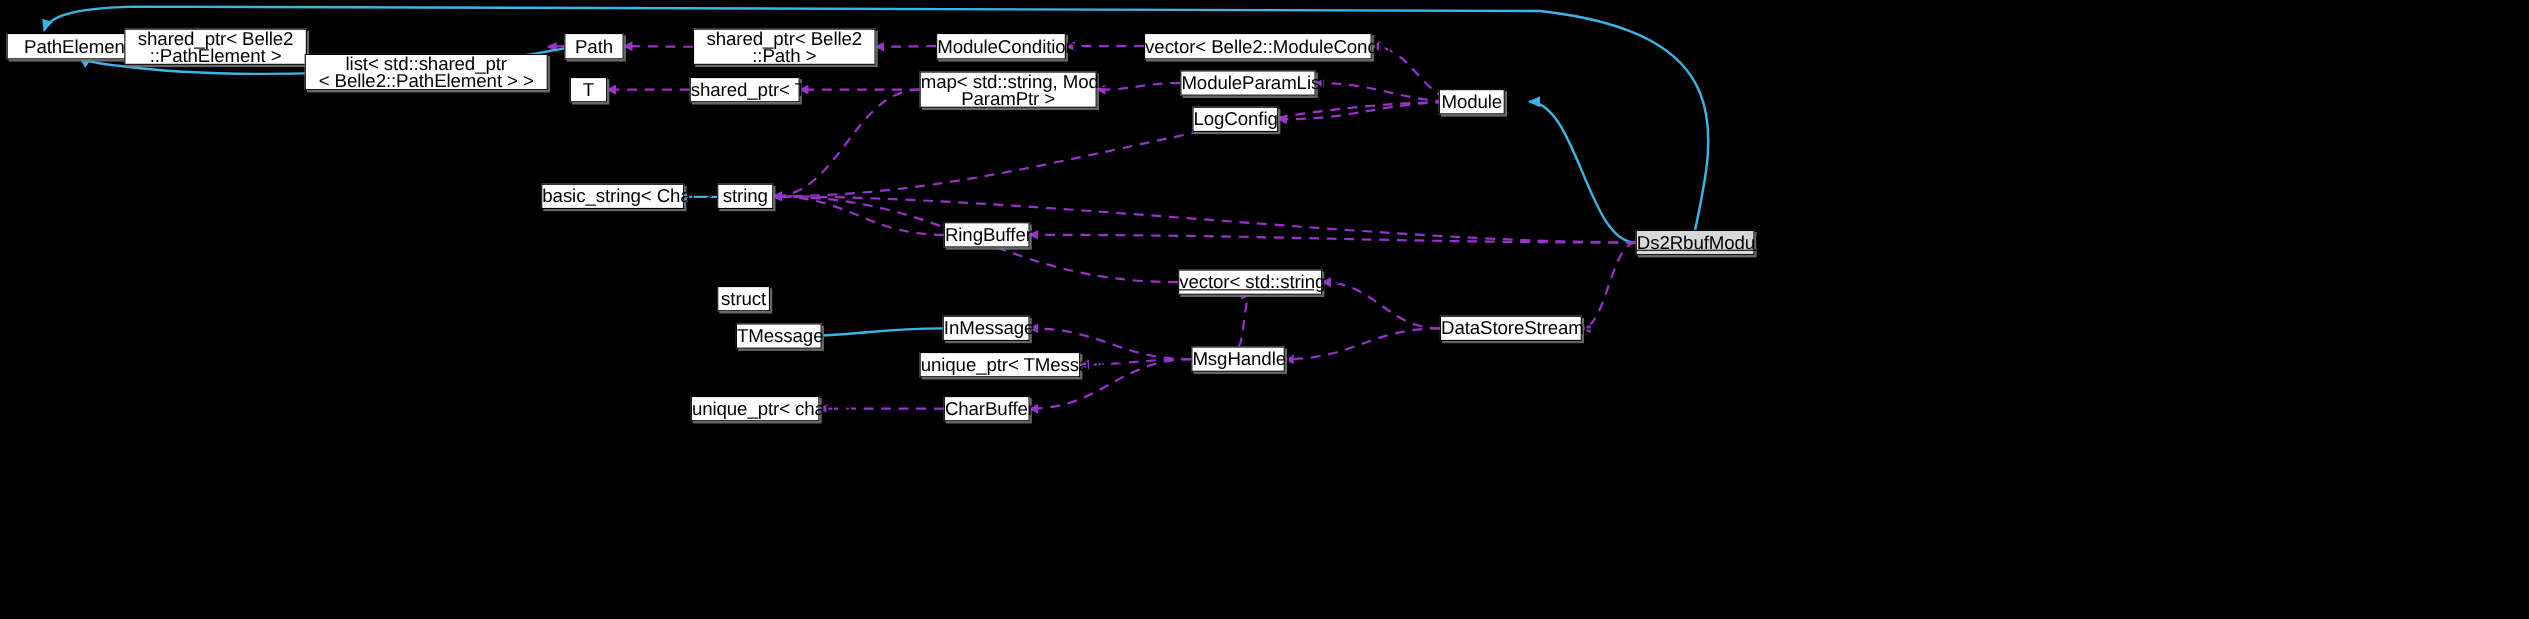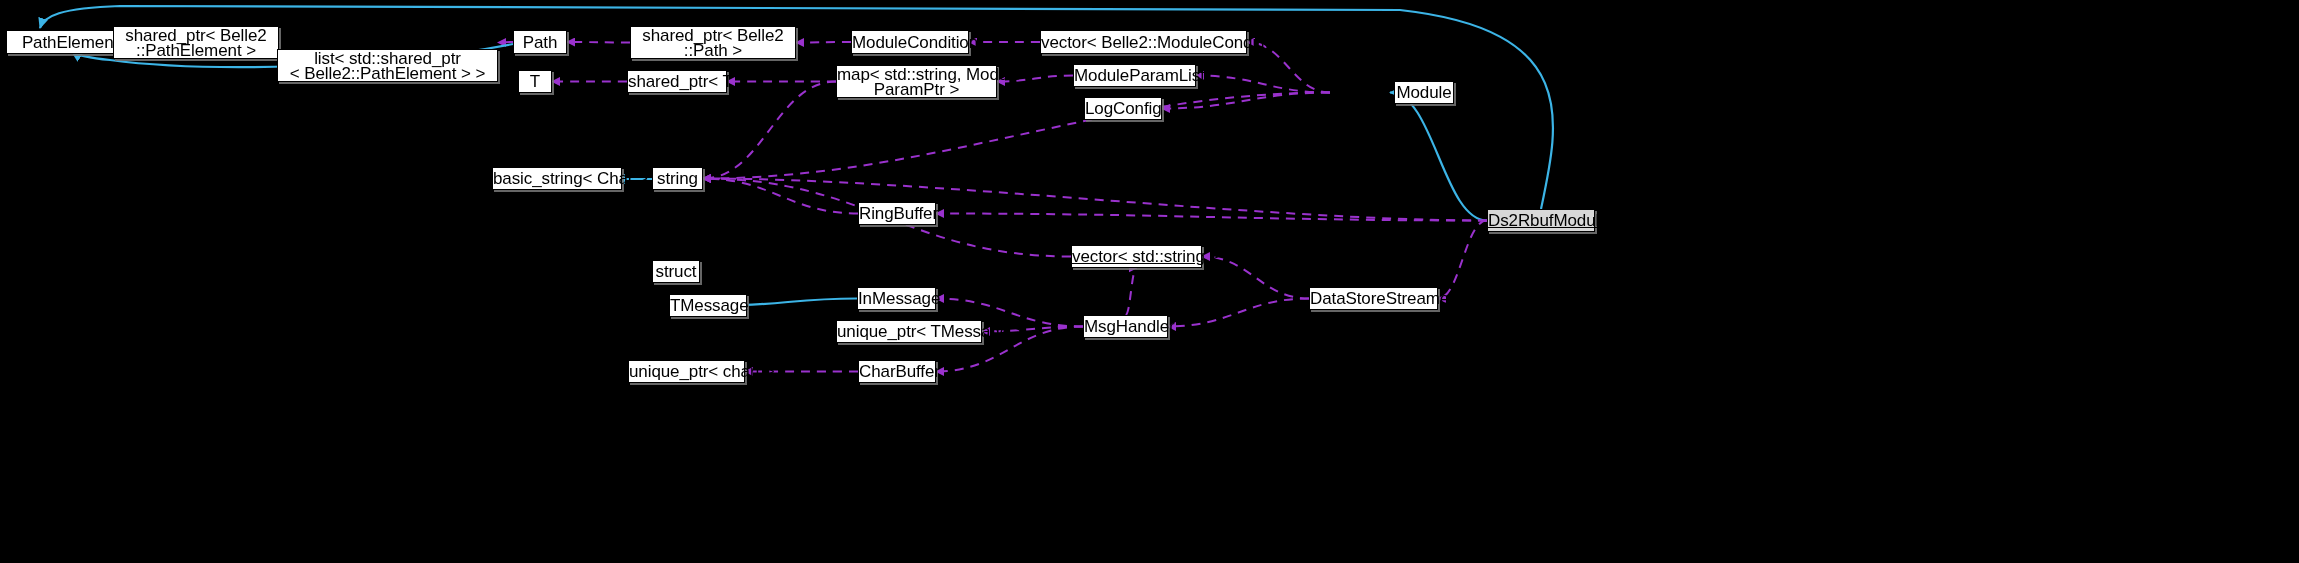--- a/index.html
+++ b/index.html
@@ -108,21 +108,21 @@
       <div class="node" style="left: 630px; top: 26px; width: 166px; height: 33px;"><span>shared_ptr&lt; Belle2
 ::Path &gt;</span></div>
       <div class="node" style="left: 851px; top: 30px; width: 118px; height: 24px;"><span>ModuleCondition</span></div>
       <div class="node" style="left: 1040px; top: 30px; width: 207px; height: 24px;"><span>vector&lt; Belle2::ModuleCondition &gt;</span></div>
       <div class="node" style="left: 518px; top: 70px; width: 34px; height: 23px;"><span>T</span></div>
       <div class="node" style="left: 627px; top: 70px; width: 100px; height: 23px;"><span>shared_ptr&lt; T &gt;</span></div>
       <div class="node" style="left: 836px; top: 65px; width: 161px; height: 33px; text-align: center;"><span>map&lt; std::string, Module
 ParamPtr &gt;</span></div>
       <div class="node" style="left: 1073px; top: 64px; width: 123px; height: 23px;"><span>ModuleParamList</span></div>
       <div class="node" style="left: 1084px; top: 97px; width: 78px; height: 23px;"><span>LogConfig</span></div>
-      <div class="node" style="left: 1394px; top: 81px; width: 60px; height: 23px; text-align: center;"><span>Module</span></div>
+      <div class="node" style="left: 1308px; top: 81px; width: 60px; height: 23px; text-align: center;"><span>Module</span></div>
       <div class="node" style="left: 480px; top: 167px; width: 130px; height: 23px; margin-left: 12px;"><span>basic_string&lt; Char &gt;</span></div>
       <div class="node" style="left: 652px; top: 167px; width: 51px; height: 23px;"><span>string</span></div>
       <div class="node" style="left: 858px; top: 202px; width: 78px; height: 23px;"><span>RingBuffer</span></div>
       <div class="node" style="left: 1071px; top: 245px; width: 131px; height: 23px; text-decoration: underline;"><span>vector&lt; std::string &gt;</span></div>
       <div class="node" style="left: 652px; top: 260px; width: 48px; height: 23px;"><span>struct</span></div>
       <div class="node" style="left: 669px; top: 294px; width: 78px; height: 23px;"><span>TMessage</span></div>
       <div class="node" style="left: 857px; top: 287px; width: 79px; height: 23px;"><span>InMessage</span></div>
       <div class="node" style="left: 1309px; top: 287px; width: 129px; height: 23px;"><span>DataStoreStreamer</span></div>
       <div class="node" style="left: 836px; top: 320px; width: 146px; height: 23px;"><span>unique_ptr&lt; TMessage &gt;</span></div>
       <div class="node" style="left: 1083px; top: 315px; width: 85px; height: 23px;"><span>MsgHandler</span></div>

